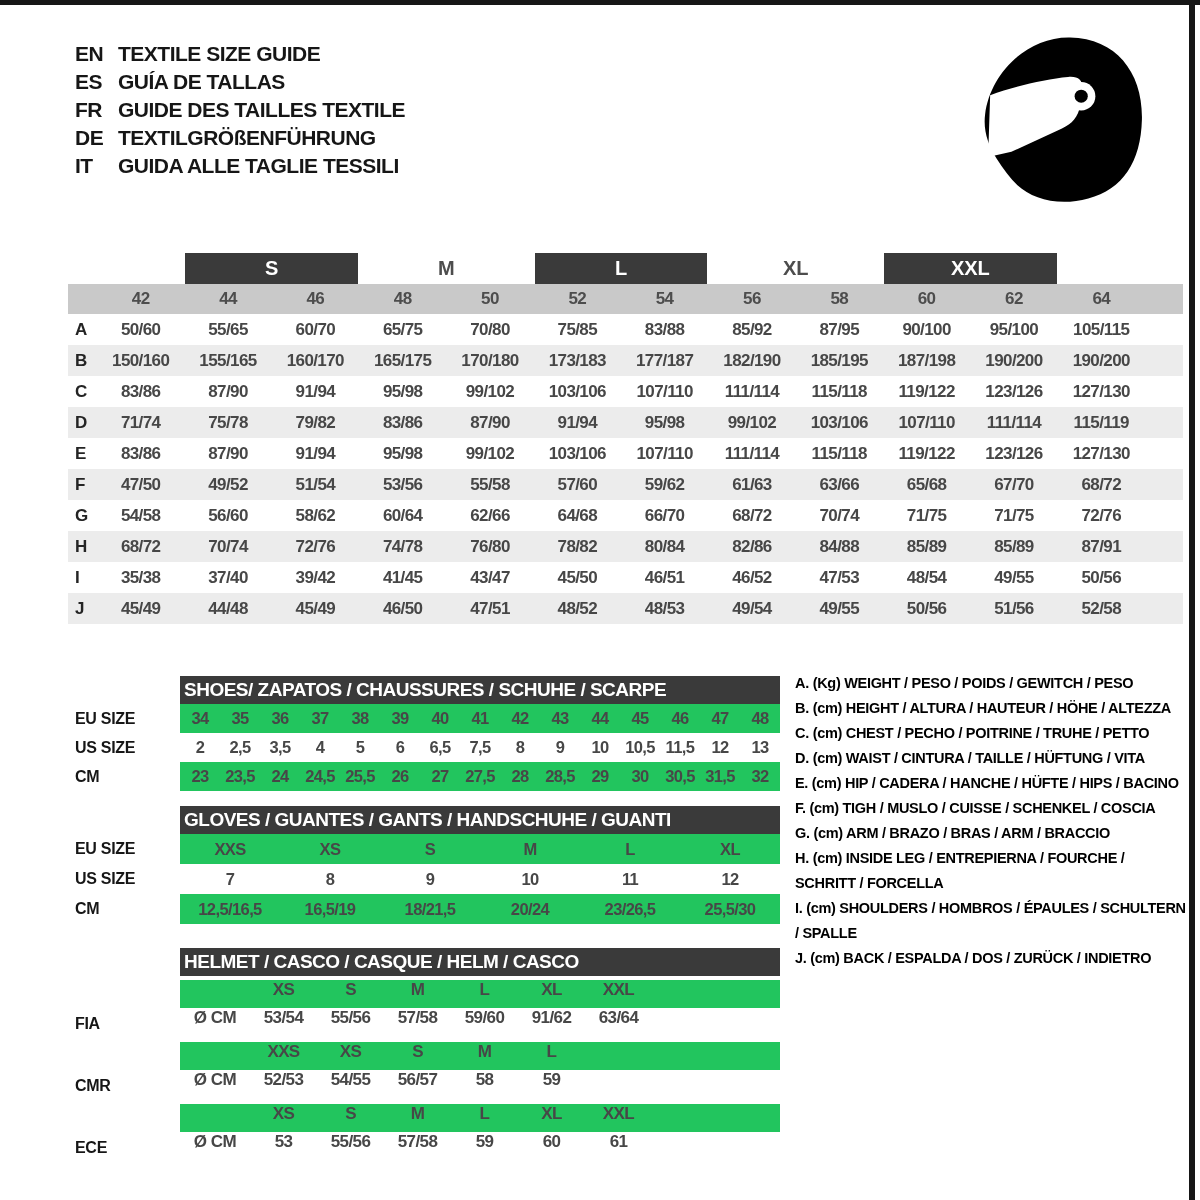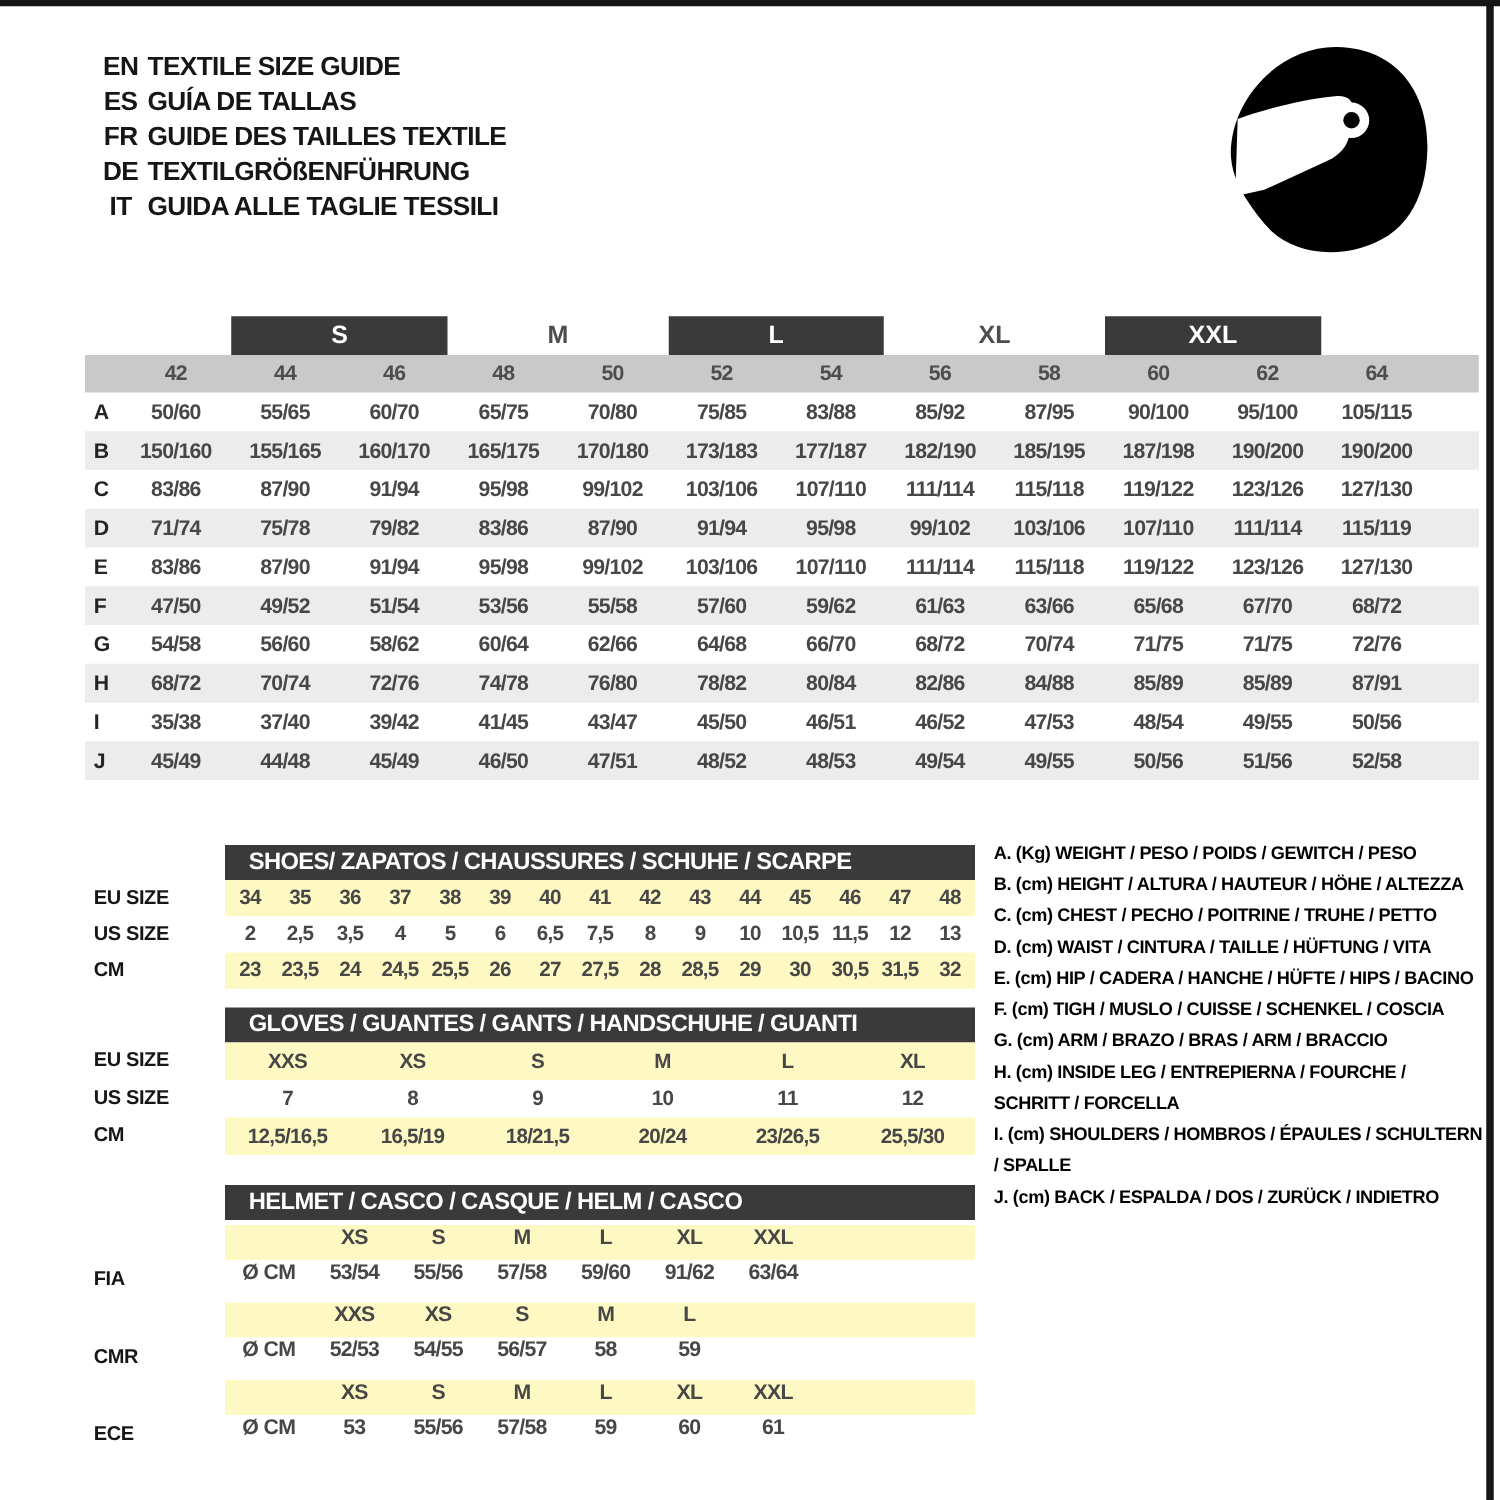--- a/index.html
+++ b/index.html
@@ -8,21 +8,21 @@
     font-family:"Liberation Sans","DejaVu Sans",sans-serif;
     overflow:hidden;
     -webkit-font-smoothing:antialiased;
   }
   .edge{position:absolute;background:#161616;}
   #top-edge{top:0;left:0;width:1200px;height:5px;}
   #right-edge{top:0;left:1189px;width:6px;height:1200px;}
 
   
   #lang-header{position:absolute;left:75px;top:40px;}
-  .lang-row{display:flex;height:28px;align-items:center;text-align:center;}
+  .lang-row{display:flex;height:28px;align-items:center;}
   .lang-code{width:43px;font-weight:bold;font-size:21px;color:#161616;letter-spacing:-0.5px;}
   .lang-title{font-weight:bold;font-size:21px;color:#161616;letter-spacing:-0.5px;white-space:nowrap;}
 
   
   #helmet-icon{position:absolute;left:977px;top:33px;width:172px;height:175px;}
 
   
   #main-table{position:absolute;left:68px;top:253px;width:1115px;}
   .m-row{display:flex;height:31px;align-items:stretch;padding-right:38px;box-sizing:border-box;}
   .m-label{width:22px;font-weight:bold;color:#242424;font-size:17px;padding-left:7px;line-height:31px;box-sizing:content-box;}
@@ -36,29 +36,29 @@
   .num-row{background:#c9c9c9;height:30px;}
   .num-row .m-cell{line-height:30px;color:#4d4d4d;}
   .d-row.alt{background:#ececec;}
 
   
   .section{position:absolute;left:68px;width:712px;}
   #shoes-section{top:676px;}
   #gloves-section{top:806px;}
   #helmet-section{top:948px;}
   .bar{margin-left:112px;width:600px;height:28px;line-height:28px;background:#3a3a3a;color:#ffffff;
-       font-size:19px;font-weight:bold;padding-left:19px;box-sizing:border-box;letter-spacing:-0.5px;white-space:nowrap;}
+       font-size:19px;font-weight:bold;padding-left:4px;box-sizing:border-box;letter-spacing:-0.5px;white-space:nowrap;}
   .s-row{display:flex;align-items:stretch;justify-content:flex-end;}
   .row-h29{height:29px;} .row-h29 .s-cell{line-height:29px;}
   .row-h30{height:30px;} .row-h30 .s-cell{line-height:30px;}
   .row-h28{height:28px;}
   .row-h32{height:32px;}
   .s-label{width:112px;font-size:16px;font-weight:bold;color:#161616;padding-left:7px;box-sizing:border-box;display:flex;align-items:center;letter-spacing:-0.3px;}
   .s-data{width:600px;display:flex;}
-  .s-data.gray{background:#fef9c3;}
+  .s-data.gray{background:#22c55e;}
   .s-cell{flex:1;text-align:center;font-weight:bold;font-size:16.5px;color:#474747;letter-spacing:-0.6px;white-space:nowrap;}
   .h-unit{flex:none;width:70px;text-align:center;font-weight:bold;font-size:17px;color:#474747;letter-spacing:-0.5px;}
   .h-cell{flex:none;width:67px;text-align:center;font-weight:bold;font-size:17px;color:#474747;letter-spacing:-0.6px;white-space:nowrap;}
   .h-fill{flex:1;}
   .gap4{height:4px;} .gap2{height:2px;}
 
   
   #legend{position:absolute;left:795px;top:671px;width:392px;}
   .leg-item{font-size:14.5px;font-weight:bold;color:#000000;line-height:25px;letter-spacing:-0.3px;}
 </style>

